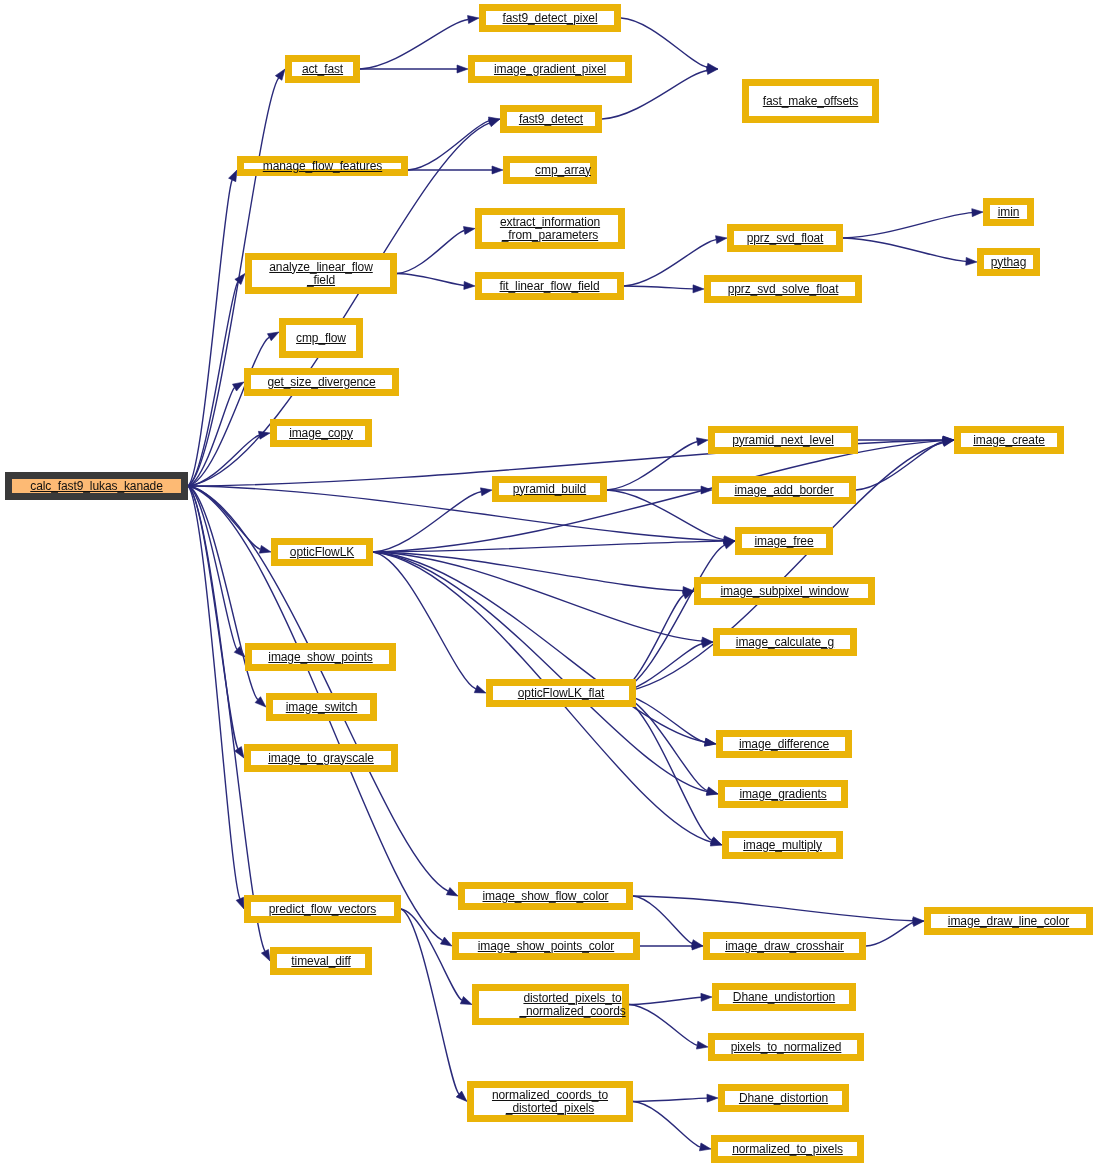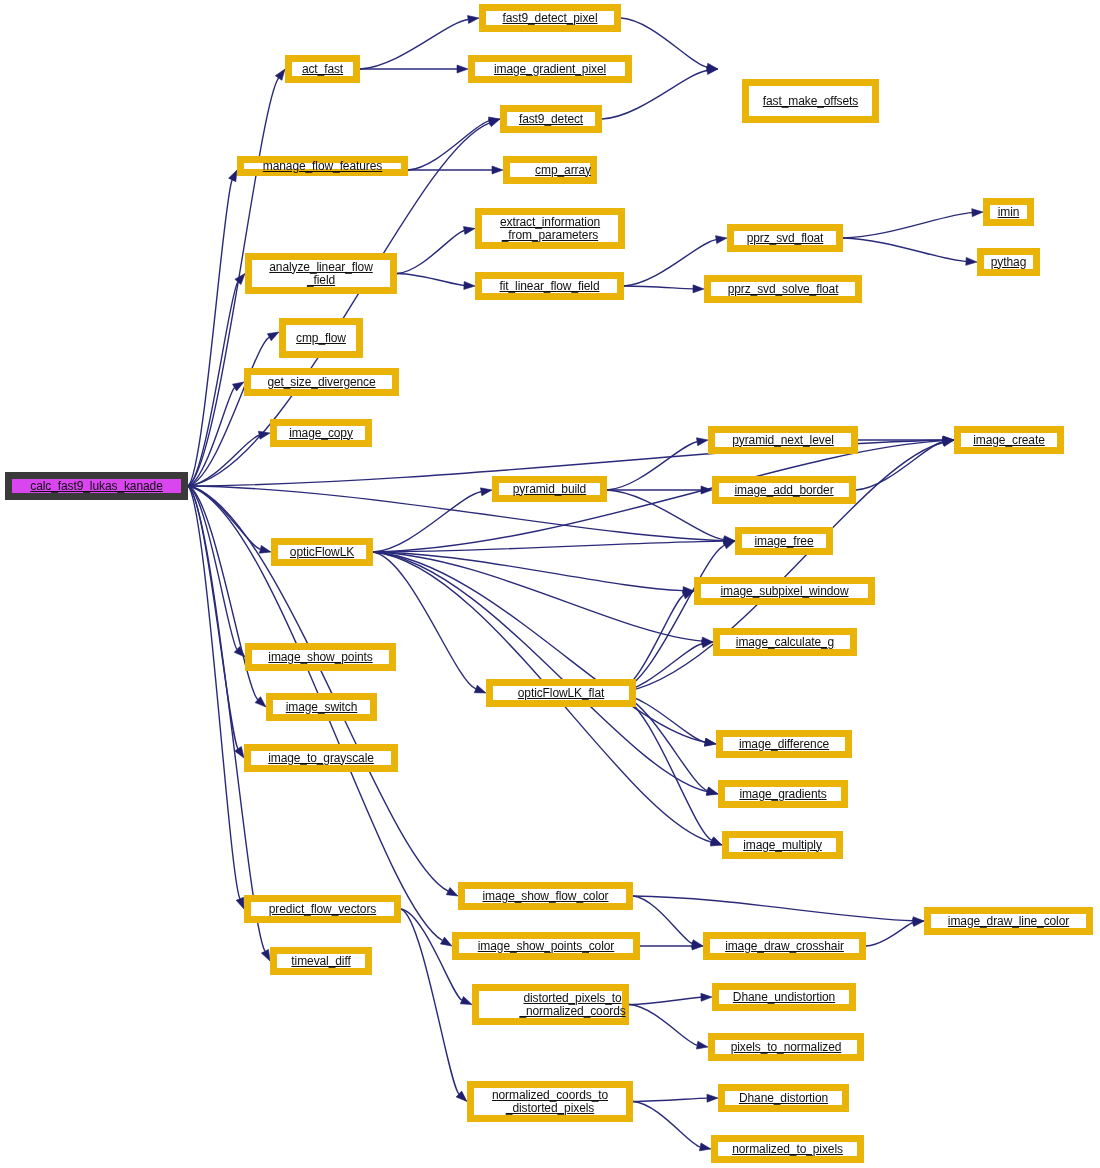--- a/index.html
+++ b/index.html
@@ -43,21 +43,21 @@
     justify-content: center;
     text-align: center;
     font-size: 12px;
     line-height: 1.08;
     letter-spacing: -0.1px;
     white-space: pre-line;
     user-select: none;
     text-decoration: underline;
   }
   .node.highlight {
-    background: #d946ef;
+    background: #fdba74;
     border-color: #3a3a3a;
     text-align: center;
   }
 </style>
 </head>
 <body>
 
 <div id="graph-root">
   <svg id="edge-layer" viewBox="0 0 1100 1168" width="1100" height="1168" xmlns="http://www.w3.org/2000/svg">
       <path d="M 360 69 C 399.27 67.062, 445.68 22.539, 468.10066521886836 19.48475631967457"></path>

